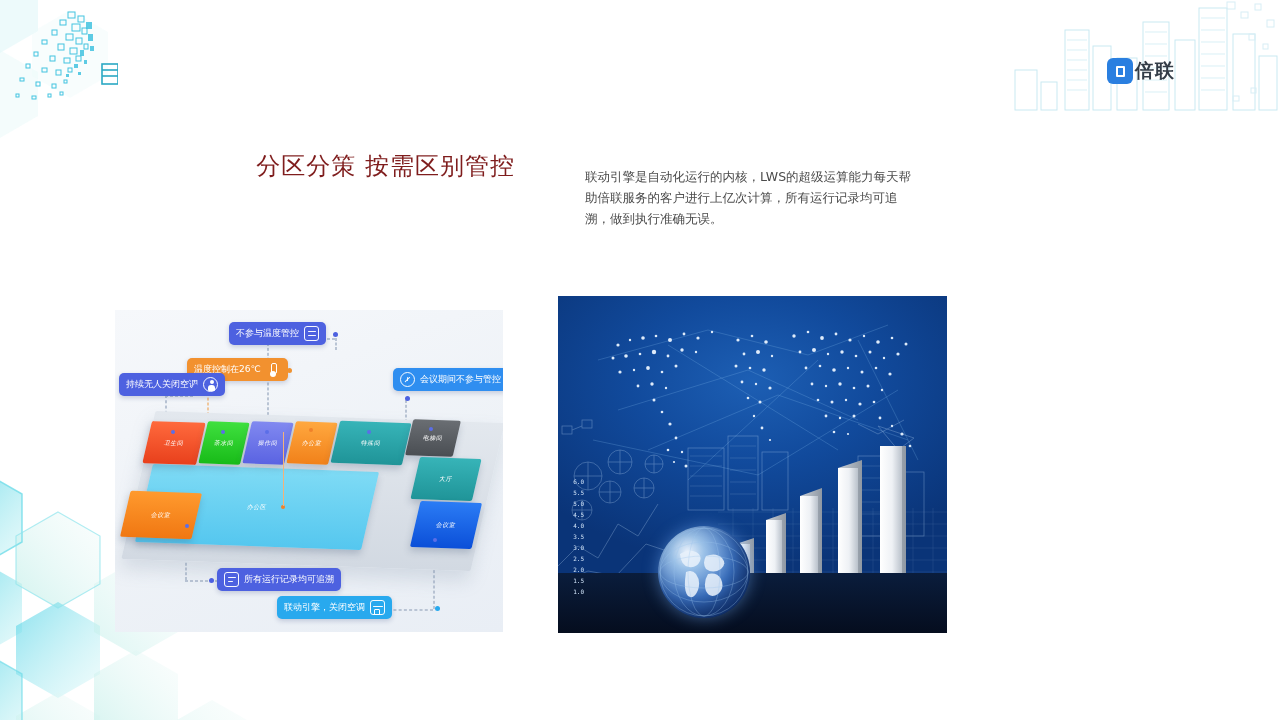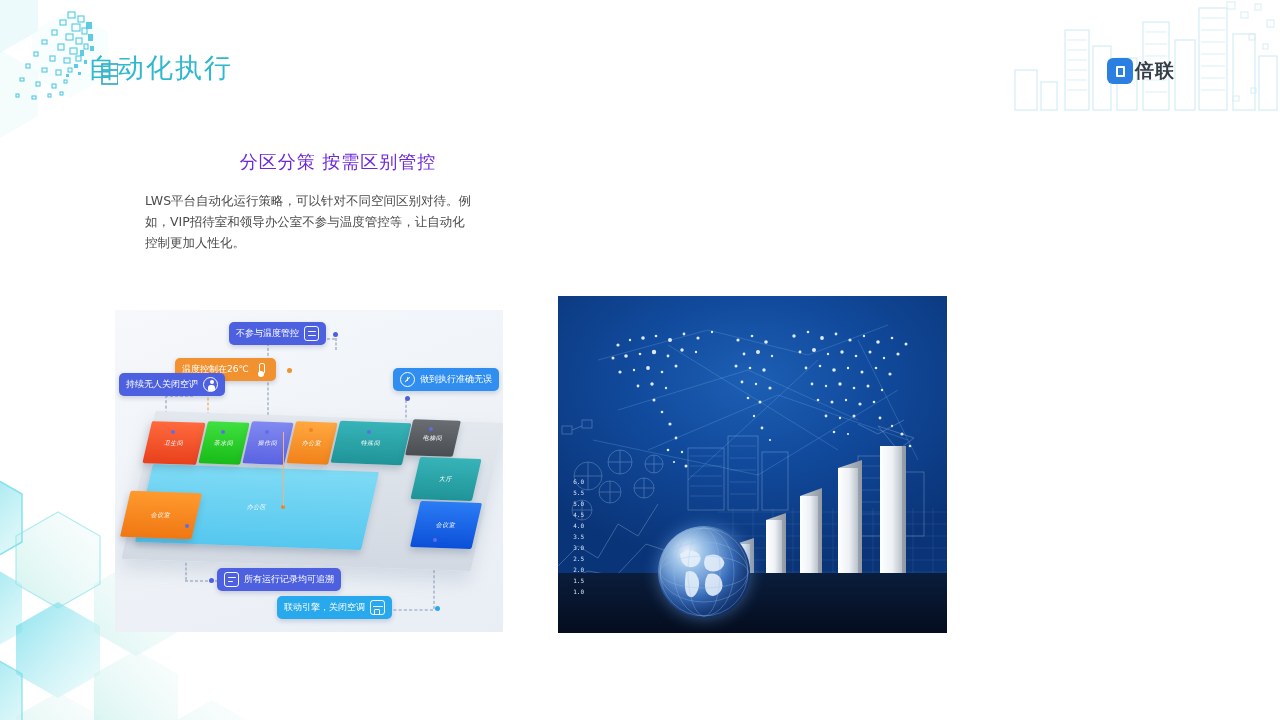--- a/index.html
+++ b/index.html
@@ -38,23 +38,23 @@
     font-size:19px; color:#333c47; font-weight:bold; letter-spacing:1px;
     font-family:"DejaVu Sans","Liberation Sans",sans-serif;
   }
 
   
   .col { position:absolute; top:150px; }
   .col-left  { left:115px; width:400px; }
   .col-right { left:558px; width:390px; }
 
   .sec-title {
-    font-size:18px; color:#6d28d9; letter-spacing:1px; white-space:nowrap;
+    font-size:24px; color:#7f1d1d; letter-spacing:1px; white-space:nowrap;
     font-family:"DejaVu Sans","Liberation Sans",sans-serif;
-    text-align:center; font-weight:normal;
+    text-align:right; font-weight:normal;
   }
   .col-left .sec-title  { margin-left:46px; }
   .col-right .sec-title { margin-left:22px; }
   .sec-body {
     margin-top:16px; font-size:12.5px; line-height:21px; color:#4b4b4b;
     font-family:"DejaVu Sans","Liberation Sans",sans-serif;
     width:330px;
   }
   .col-left .sec-body  { margin-left:30px; }
   .col-right .sec-body { margin-left:27px; }
@@ -279,35 +279,34 @@
         <rect x="244" y="34" width="6" height="6"></rect>
           <rect x="258" y="44" width="5" height="5"></rect>
         <rect x="228" y="96" width="6" height="5"></rect>
           <rect x="246" y="88" width="5" height="5"></rect>
       </g>
     </g>
   </svg>
 </div>
 
 <div class="header">
-  <div class="page-title">自动化执行</div>
   <div class="brand">
     <span class="brand-mark">
         <i></i>
       </span>
     <span class="brand-name">倍联</span>
   </div>
 </div>
 
 <div class="col col-left">
   <div class="sec-title">分区分策 按需区别管控</div>
-  <div class="sec-body">LWS平台自动化运行策略，可以针对不同空间区别对待。例如，VIP招待室和领导办公室不参与温度管控等，让自动化控制更加人性化。</div>
 </div>
 
 <div class="col col-right">
+  <div class="sec-body">联动引擎是自动化运行的内核，LWS的超级运算能力每天帮助倍联服务的客户进行上亿次计算，所有运行记录均可追溯，做到执行准确无误。</div>
 </div>
 
 <div class="illus-left">
 
   <div class="dline" style="left:152px; top:28px; width:1px; height:92px;"></div>
   <div class="dline" style="left:152px; top:28px; width:68px; height:1px;"></div>
   <div class="dline" style="left:220px; top:28px; width:1px; height:12px;"></div>
   <div class="dline" style="left:92px; top:68px; width:1px; height:52px; border-color:#f0c79c;"></div>
   <div class="dline" style="left:92px; top:68px; width:36px; height:1px; border-color:#f0c79c;"></div>
   <div class="dline" style="left:50px; top:85px; width:1px; height:40px;"></div>
@@ -362,31 +361,31 @@
   <div class="pin" style="left:314px; top:117px;"></div>
   <div class="pin" style="left:70px; top:214px;"></div>
   <div class="pin" style="left:318px; top:228px;"></div>
   <div class="pin" style="left:166px; top:195px; background:#f0812a;"></div>
   <div class="vstem" style="left:168px; top:122px; height:74px; background:#f3b27a;"></div>
 
   <div class="chip chip-purple" style="left:114px; top:12px;">
     <span>不参与温度管控</span>
     <span class="chip-ico mon"></span>
   </div>
-  <div class="chip chip-orange" style="left:60px; top:48px;">
+  <div class="chip chip-orange" style="left:72px; top:48px;">
     <span>温度控制在26℃</span>
     <span class="chip-ico therm"></span>
   </div>
   <div class="chip chip-purple" style="left:4px; top:63px;">
     <span>持续无人关闭空调</span>
     <span class="chip-ico round person"></span>
   </div>
   <div class="chip chip-blue" style="left:278px; top:58px;">
     <span class="chip-ico round clock"></span>
-    <span>做到执行准确无误</span>
+    <span>会议期间不参与管控</span>
   </div>
   <div class="chip chip-purple" style="left:102px; top:258px;">
     <span class="chip-ico"></span>
     <span>所有运行记录均可追溯</span>
   </div>
   <div class="chip chip-cyan" style="left:162px; top:286px;">
     <span>联动引擎，关闭空调</span>
     <span class="chip-ico cal"></span>
   </div>
 

